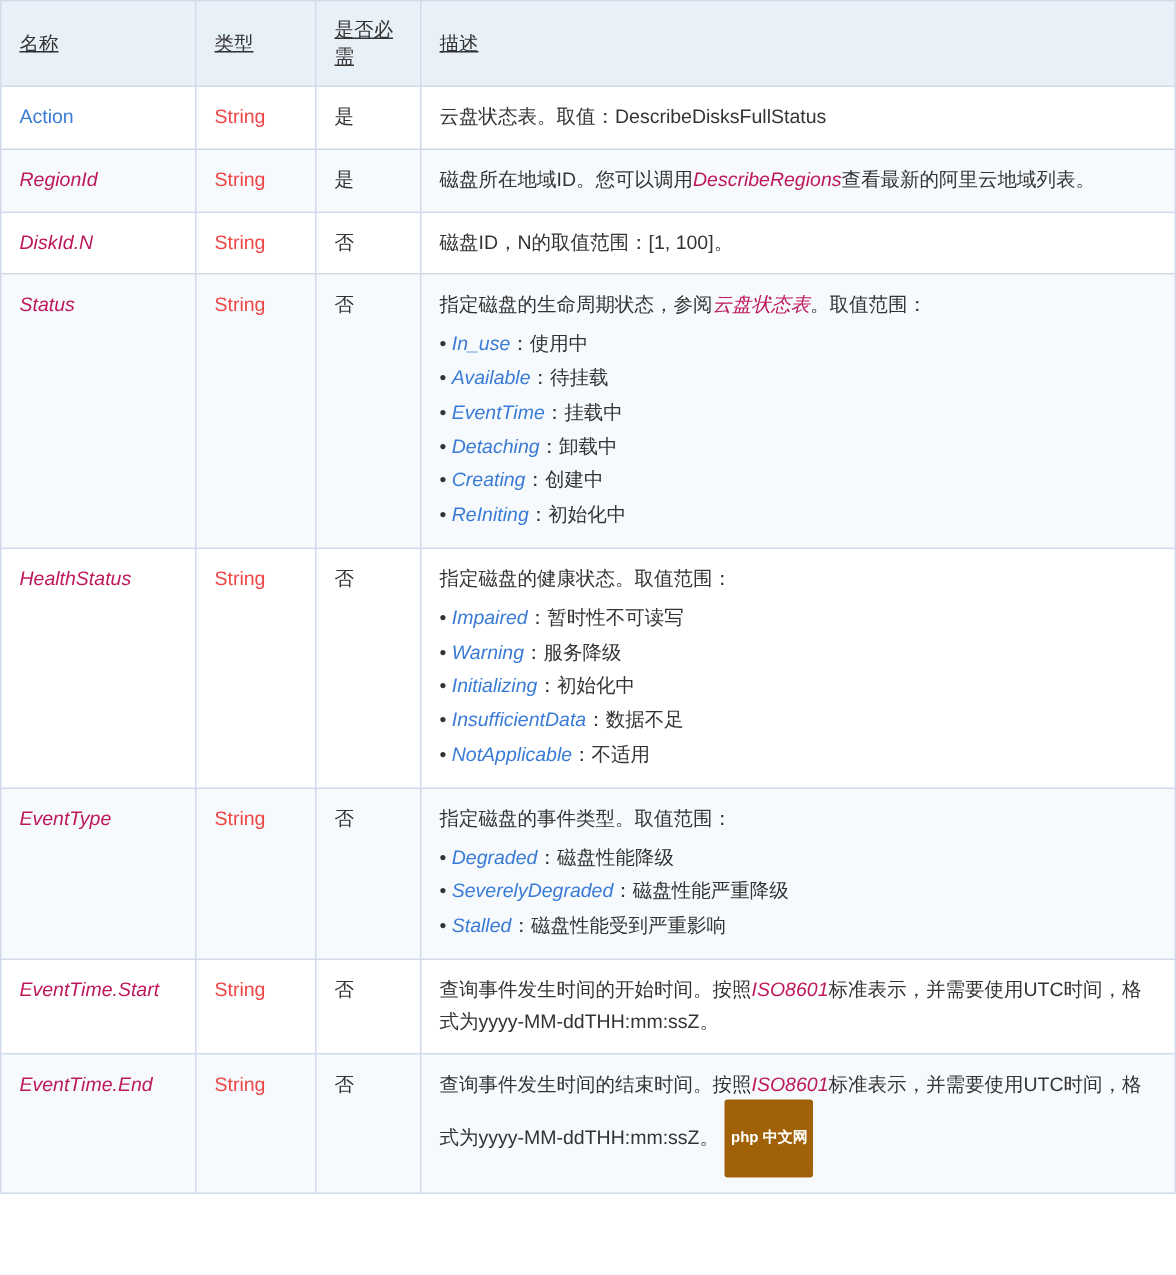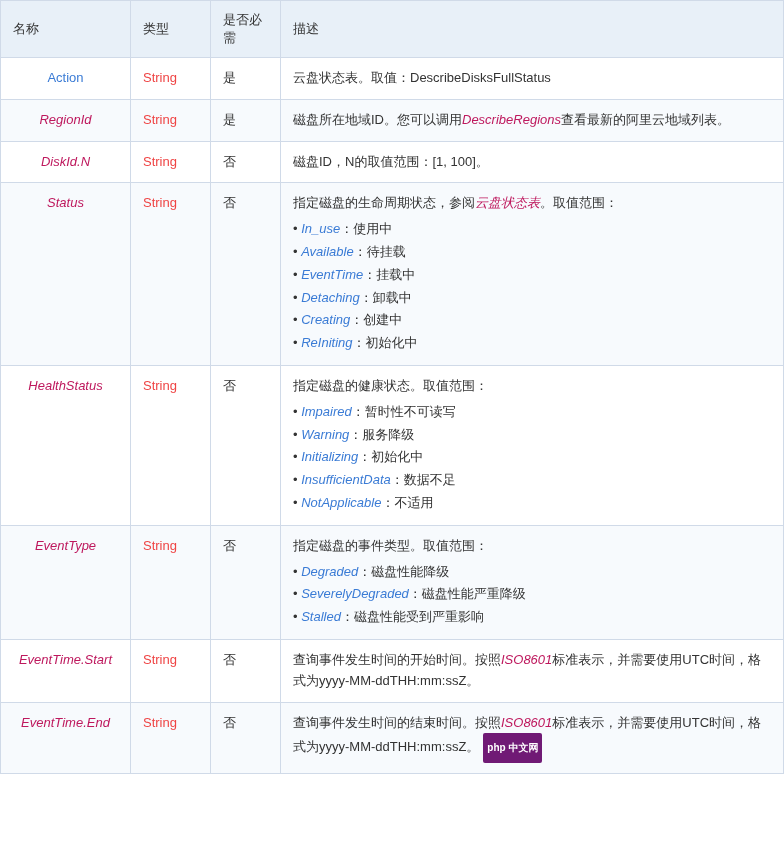--- a/index.html
+++ b/index.html
@@ -8,20 +8,21 @@
       font-size: 13px;
       color: #333;
       background: #fff;
     }
     table {
       width: 784px;
       border-collapse: collapse;
     }
     thead tr {
       background: #e8f0f8;
+      text-decoration: underline;
     }
     th {
       padding: 10px 12px;
       text-align: left;
       font-weight: normal;
       color: #333;
       border: 1px solid #d0dae8;
       font-size: 13px;
     }
     td {
@@ -35,21 +36,20 @@
     tr:nth-child(odd) td {
       background: #fff;
     }
     tr:nth-child(even) td {
       background: #f7fafd;
     }
     .name-col {
       color: #3a7bd5;
       width: 130px;
       white-space: nowrap;
-      text-align: center;
     }
     .type-col {
       width: 80px;
       color: #ef4444;
     }
     .required-col {
       width: 70px;
       color: #333;
     }
     .desc-col {
@@ -71,24 +71,24 @@
     ul.bullet-list li::before {
       content: "• ";
       color: #333;
     }
     .highlight-blue {
       color: #3a7bd5;
       font-style: italic;
     }
     .php-badge {
       display: inline-block;
-      background: #701a75;
+      background: #a16207;
       color: #fff;
       font-size: 10px;
-      padding: 7px 4px;
+      padding: 18px 4px;
       border-radius: 2px;
       font-weight: bold;
       margin-left: 4px;
       vertical-align: middle;
     }
   </style>
 </head>
 <body>
 
 <table>

